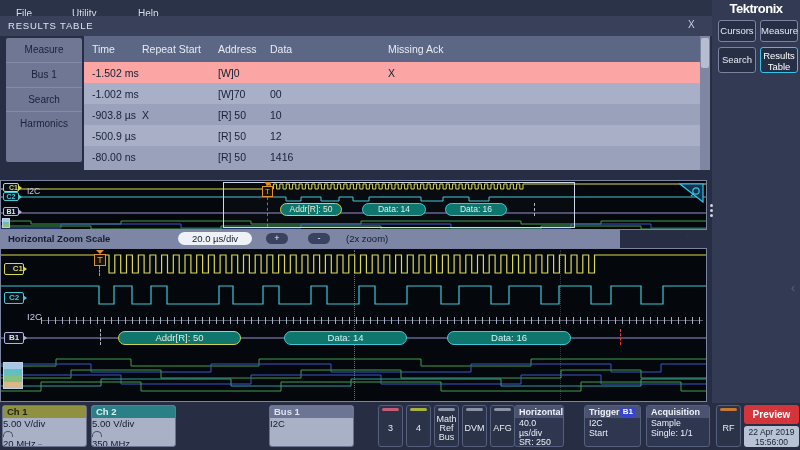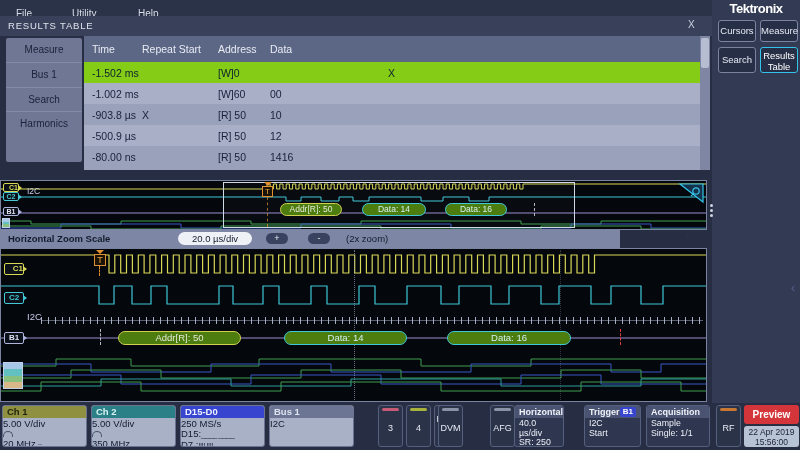--- a/index.html
+++ b/index.html
@@ -17,21 +17,21 @@
   .rt-tabs{position:absolute;left:6px;top:38px;width:76px;height:124px;background:#6f7795;border-radius:2px;}
   .rt-tab{height:24.8px;line-height:24.8px;text-align:center;font-size:10px;color:#1a2138;
           border-bottom:1px solid rgba(255,255,255,.15);box-sizing:border-box;}
   .rt-tab:last-child{border-bottom:none;}
   .rt-table{position:absolute;left:84px;top:36px;width:616px;height:134px;background:#9aa2bb;}
   .rt-grid{display:grid;grid-template-columns:50px 76px 52px 118px 1fr;align-items:center;
            padding-left:8px;box-sizing:border-box;font-size:10.5px;}
   .rt-head{height:26px;background:#5c6685;color:#e8ecf4;}
   .rt-row{height:21px;color:#18203a;}
   .rt-row.odd{background:#a8afc6;}
-  .rt-row.sel{background:#84cc16;color:#0d2030;}
+  .rt-row.sel{background:#fca5a5;color:#0d2030;}
   .rt-scroll{position:absolute;left:700px;top:36px;width:10px;height:134px;background:#7e86a4;}
   .rt-thumb{position:absolute;left:1px;top:2px;width:8px;height:30px;background:#b6bdd0;border-radius:2px;}
 
   
   .right-panel{position:absolute;left:712px;top:0;width:88px;height:403px;background:#333b54;}
   .brand{position:absolute;left:712px;top:1px;width:88px;text-align:center;font-size:13px;font-weight:bold;
          color:#fff;letter-spacing:-0.5px;}
   .rp-btn{position:absolute;background:#272f46;border:1px solid #7a84a0;border-radius:3px;color:#e6ebf4;
           font-size:9.5px;text-align:center;box-sizing:border-box;cursor:default;}
   .rp-btn.active{border:1px solid #35c3ea;color:#fff;}
@@ -46,21 +46,21 @@
   svg path{fill:none;}
 
   .chip{position:absolute;background:#0c1018;border:1px solid;border-radius:2px;text-align:center;
         font-weight:bold;box-sizing:border-box;}
   .chip::after{content:"";position:absolute;right:-4px;top:50%;margin-top:-3px;border-left:4px solid;
         border-top:3px solid transparent;border-bottom:3px solid transparent;border-left-color:inherit;}
   .chip.c1{border-color:#d8d855;color:#d8d855;text-align:right;}
   .chip.c2{border-color:#45c8d5;color:#45c8d5;}
   .chip.b1{border-color:#aeb4dc;color:#dfe3f4;}
 
-  .bubble{position:absolute;background:#4d7c0f;border:1px solid;border-radius:7px;color:#e6ead8;
+  .bubble{position:absolute;background:#0f766e;border:1px solid;border-radius:7px;color:#e6ead8;
           text-align:center;box-sizing:border-box;}
   .bubble.addr{border-color:#cfcf50;}
   .bubble.data{border-color:#3fc8d8;color:#d5f2f2;}
 
   .trig{position:absolute;width:12px;height:12px;background:#1a1206;border:1px solid #e09030;
         color:#f0a840;font-size:9px;line-height:11px;text-align:center;box-sizing:border-box;}
   .trig::before{content:"";position:absolute;left:1px;top:-5px;border-left:4px solid transparent;
         border-right:4px solid transparent;border-top:4px solid #e09030;}
   .dash-v{position:absolute;width:0;border-left:1px dashed #e09030;}
   .dot-v{position:absolute;width:0;border-left:1px dotted #9aa3bd;}
@@ -148,32 +148,33 @@
     <div class="rt-tab">Search</div>
     <div class="rt-tab">Harmonics</div>
   </div>
 
   <div class="rt-table">
     <div class="rt-grid rt-head">
       <span>Time</span>
       <span>Repeat Start</span>
       <span>Address</span>
       <span>Data</span>
+      <span>Missing Ack</span>
     </div>
     <div class="rt-grid rt-row sel">
       <span>-1.502 ms</span>
       <span></span>
       <span>[W]0</span>
       <span></span>
       <span>X</span>
     </div>
     <div class="rt-grid rt-row odd">
       <span>-1.002 ms</span>
       <span></span>
-      <span>[W]60</span>
+      <span>[W]70</span>
       <span>00</span>
       <span></span>
     </div>
     <div class="rt-grid rt-row">
       <span>-903.8 µs</span>
       <span>X</span>
       <span>[R] 50</span>
       <span>10</span>
       <span></span>
     </div>
@@ -288,48 +289,40 @@
     </div>
   </div>
   <div class="badge" style="left:91px;width:85px">
     <div class="badge-head h-ch2">Ch 2</div>
     <div class="badge-body">
       <div>5.00 V/div</div>
       <div><span class="arc-icon"></span></div>
       <div>350 MHz</div>
     </div>
   </div>
-  <div class="badge" style="left:180px;width:85px">
-    <div class="badge-head h-dig">D15-D0</div>
-    <div class="badge-body">
-      <div>250 MS/s</div>
-      <div><span>D15:</span><span class="pattern">____ ____</span></div>
-      <div><span>D7 :</span><span class="pattern">¦¦¦¦ ¦¦¦¦</span></div>
-    </div>
-  </div>
   <div class="badge" style="left:269px;width:85px">
     <div class="badge-head h-bus">Bus 1</div>
     <div class="badge-body">
       <div>I2C</div>
     </div>
   </div>
 
   <div class="sb-btn" style="left:378px">
     <div class="sb-stripe" style="background:#c75a74"></div>
     <div class="sb-label">3</div>
   </div>
   <div class="sb-btn" style="left:406px">
     <div class="sb-stripe" style="background:#a9b23c"></div>
     <div class="sb-label">4</div>
   </div>
   <div class="sb-btn" style="left:434px">
     <div class="sb-stripe" style="background:#8a92a8"></div>
     <div class="sb-label">Math Ref Bus</div>
   </div>
-  <div class="sb-btn" style="left:438px">
+  <div class="sb-btn" style="left:462px">
     <div class="sb-stripe" style="background:#8a92a8"></div>
     <div class="sb-label">DVM</div>
   </div>
   <div class="sb-btn" style="left:490px">
     <div class="sb-stripe" style="background:#8a92a8"></div>
     <div class="sb-label">AFG</div>
   </div>
 
   <div class="panel" style="left:514px;width:50px">
     <div class="panel-head">Horizontal</div>

